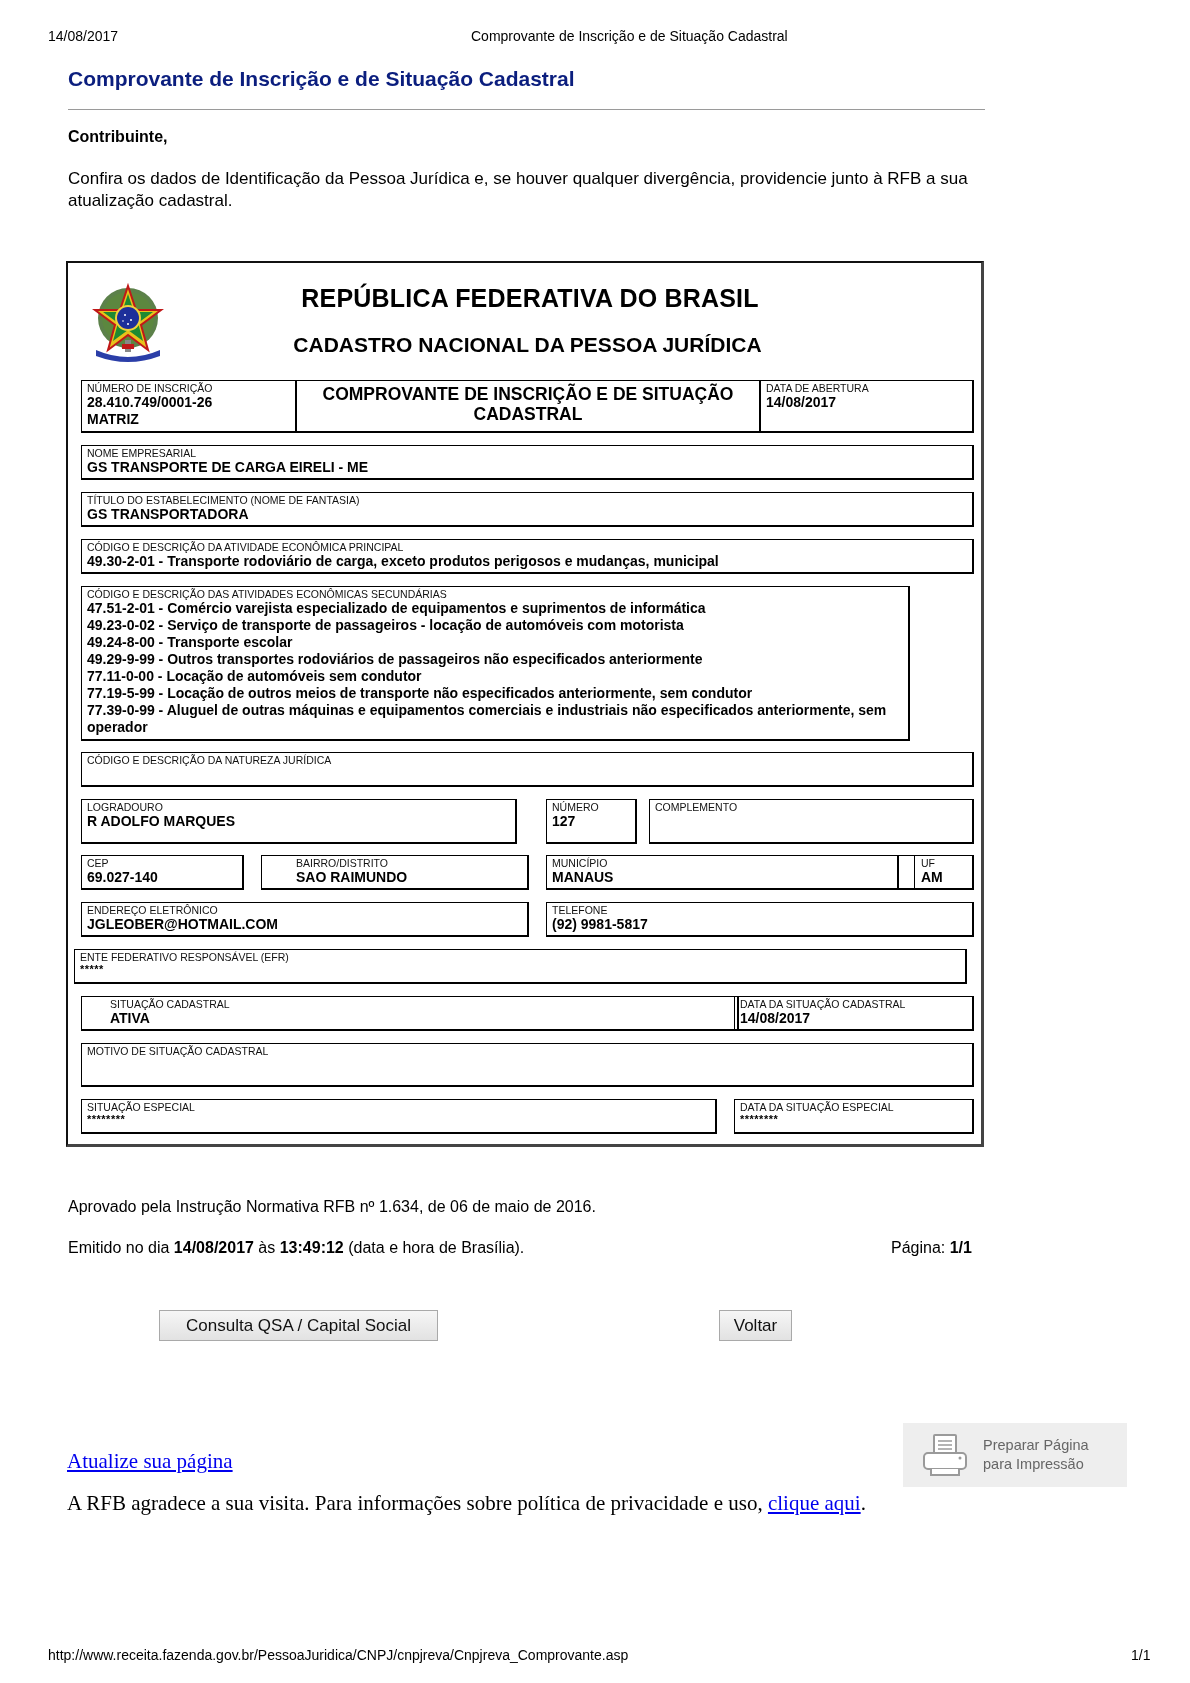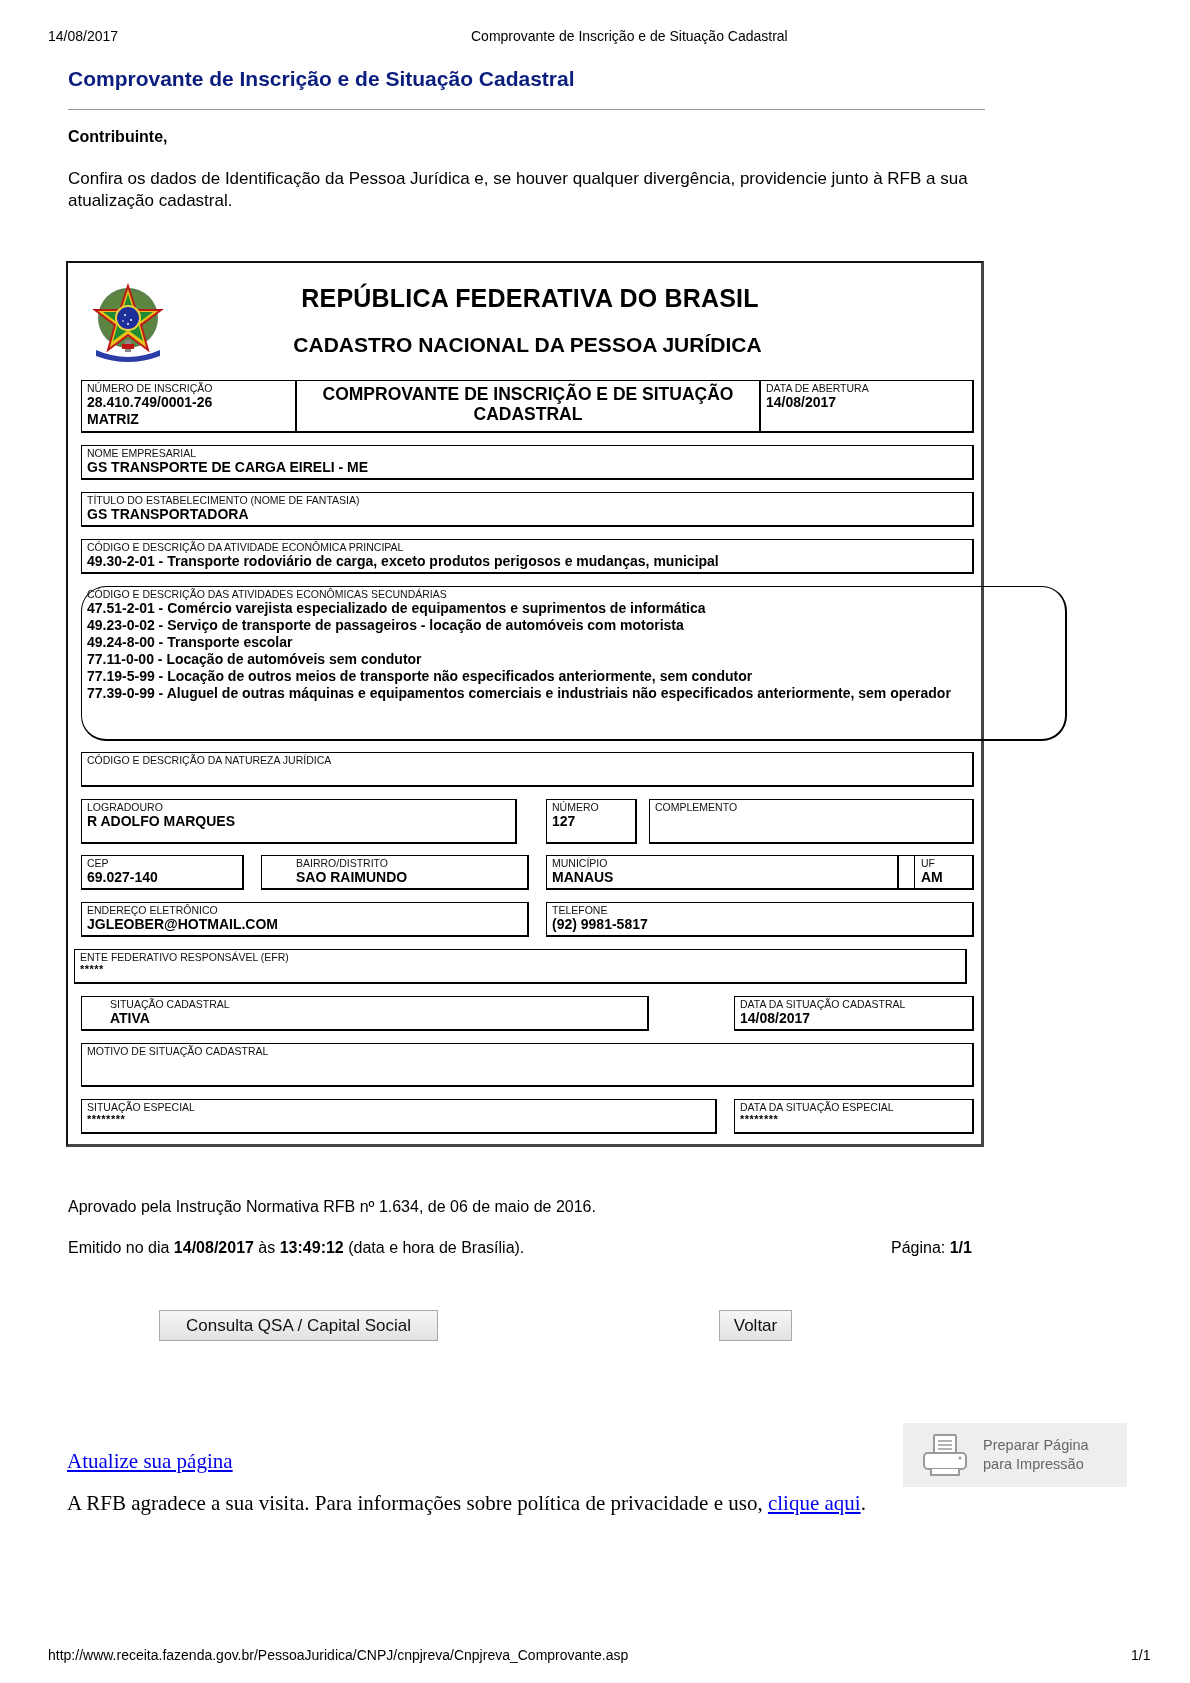--- a/index.html
+++ b/index.html
@@ -95,26 +95,27 @@
 <div class="box" style="left:81px; top:492px; width:893px; height:35px;">
   <span class="lbl">TÍTULO DO ESTABELECIMENTO (NOME DE FANTASIA)</span>
   <span class="val">GS TRANSPORTADORA</span>
 </div>
 
 <div class="box" style="left:81px; top:539px; width:893px; height:35px;">
   <span class="lbl">CÓDIGO E DESCRIÇÃO DA ATIVIDADE ECONÔMICA PRINCIPAL</span>
   <span class="val">49.30-2-01 - Transporte rodoviário de carga, exceto produtos perigosos e mudanças, municipal</span>
 </div>
 
-<div class="box" style="left:81px; top:586px; width:986px; height:155px;border-radius:25px;">
+<div class="box" style="left:81px; top:586px; width:829px; height:155px;">
   <span class="lbl">CÓDIGO E DESCRIÇÃO DAS ATIVIDADES ECONÔMICAS SECUNDÁRIAS</span>
   <div class="act-list">
     <div>47.51-2-01 - Comércio varejista especializado de equipamentos e suprimentos de informática</div>
     <div>49.23-0-02 - Serviço de transporte de passageiros - locação de automóveis com motorista</div>
     <div>49.24-8-00 - Transporte escolar</div>
+    <div>49.29-9-99 - Outros transportes rodoviários de passageiros não especificados anteriormente</div>
     <div>77.11-0-00 - Locação de automóveis sem condutor</div>
     <div>77.19-5-99 - Locação de outros meios de transporte não especificados anteriormente, sem condutor</div>
     <div style="padding-right:10px;">77.39-0-99 - Aluguel de outras máquinas e equipamentos comerciais e industriais não especificados anteriormente, sem operador</div>
   </div>
 </div>
 
 <div class="box" style="left:81px; top:752px; width:893px; height:35px;">
   <span class="lbl">CÓDIGO E DESCRIÇÃO DA NATUREZA JURÍDICA</span>
 </div>
 
@@ -159,21 +160,21 @@
 <div class="box" style="left:546px; top:902px; width:428px; height:35px;">
   <span class="lbl">TELEFONE</span>
   <span class="val">(92) 9981-5817</span>
 </div>
 
 <div class="box" style="left:74px; top:949px; width:893px; height:35px;">
   <span class="lbl">ENTE FEDERATIVO RESPONSÁVEL (EFR)</span>
   <span class="val-sm">*****</span>
 </div>
 
-<div class="box" style="left:81px; top:996px; width:568px; height:35px;padding-left:28px;">
+<div class="box" style="left:81px; top:996px; width:658px; height:35px;padding-left:28px;">
   <span class="lbl">SITUAÇÃO CADASTRAL</span>
   <span class="val">ATIVA</span>
 </div>
 <div class="box" style="left:734px; top:996px; width:240px; height:35px;">
   <span class="lbl">DATA DA SITUAÇÃO CADASTRAL</span>
   <span class="val">14/08/2017</span>
 </div>
 
 <div class="box" style="left:81px; top:1043px; width:893px; height:44px;">
   <span class="lbl">MOTIVO DE SITUAÇÃO CADASTRAL</span>

